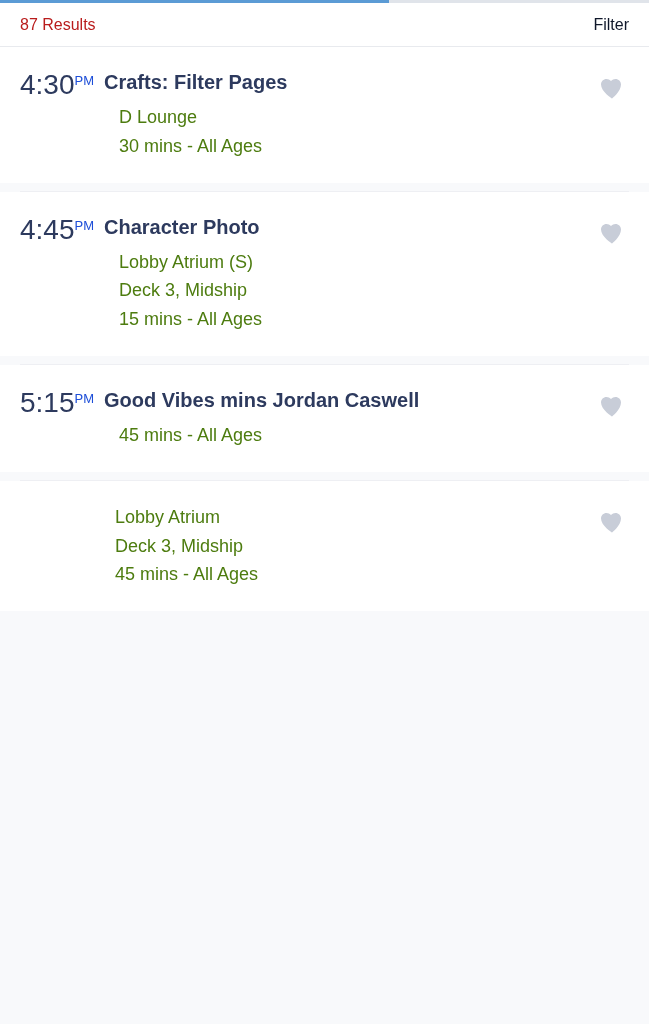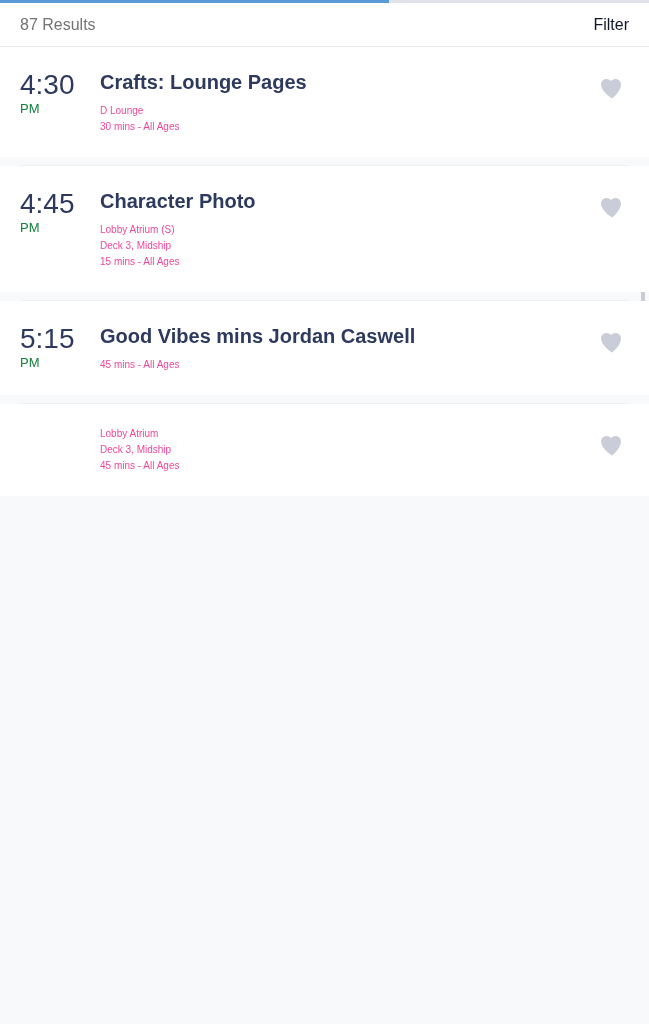--- a/index.html
+++ b/index.html
@@ -31,21 +31,21 @@
       position: absolute;
       top: 0;
       left: 0;
       right: 0;
       height: 3px;
       background: linear-gradient(to right, #5b9bd5 60%, #e0e4ea 60%);
     }
 
     .results-count {
       font-size: 16px;
-      color: #737373;
+      color: #b91c1c;
       font-weight: 400;
     }
 
     .filter-btn {
       font-size: 16px;
       color: #0f172a;
       font-weight: 500;
       background: none;
       border: none;
       cursor: pointer;
@@ -73,59 +73,60 @@
       align-items: flex-start;
       padding: 22px 20px 22px 20px;
       background: #ffffff;
       margin-bottom: 8px;
       position: relative;
     }
 
     .time-block {
       min-width: 70px;
       display: flex;
-      flex-direction: column;
+      flex-direction: row;
       align-items: flex-start;
       padding-top: 2px;
       text-align: right;
     }
 
     .time-value {
       font-size: 28px;
       font-weight: 300;
       color: #2d3a5e;
       line-height: 1;
     }
 
     .time-period {
       font-size: 13px;
-      color: #15803d;
+      color: #1d4ed8;
       font-weight: 400;
       margin-top: 2px;
     }
 
     .event-details {
       flex: 1;
       padding-left: 10px;
     }
 
     .event-title {
       font-size: 20px;
       font-weight: 600;
       color: #2d3a5e;
       line-height: 1.3;
       margin-bottom: 8px;
     }
 
     .event-location,
     .event-deck,
     .event-duration {
-      font-size: 10px;
-      color: #ec4899;
+      font-size: 18px;
+      color: #4d7c0f;
       line-height: 1.6;
+      margin-left: 15px;
     }
 
     .heart-btn {
       margin-left: 12px;
       margin-top: 4px;
       background: none;
       border: none;
       cursor: pointer;
       padding: 4px;
       flex-shrink: 0;
@@ -160,21 +161,21 @@
 
 <div class="events-list">
   <div class="scrollbar-track"></div>
 
 <div class="event-item">
       <div class="time-block">
         <span class="time-value">4:30</span>
         <span class="time-period">PM</span>
       </div>
       <div class="event-details">
-        <div class="event-title">Crafts: Lounge Pages</div>
+        <div class="event-title">Crafts: Filter Pages</div>
         <div class="event-location">D Lounge</div>
         <div class="event-duration">30 mins - All Ages</div>
       </div>
       <button class="heart-btn">
       <svg class="heart-icon" viewBox="0 0 26 24" xmlns="http://www.w3.org/2000/svg">
         <path d="M13 21.5C13 21.5 2 14.5 2 7.5C2 4.46 4.46 2 7.5 2C9.24 2 10.79 2.85 12 4.08C13.21 2.85 14.76 2 16.5 2C19.54 2 22 4.46 22 7.5C22 14.5 13 21.5 13 21.5Z" fill="#c8cdd8" stroke="none"></path>
       </svg>
     </button>
     </div>
     <div class="divider"></div>

